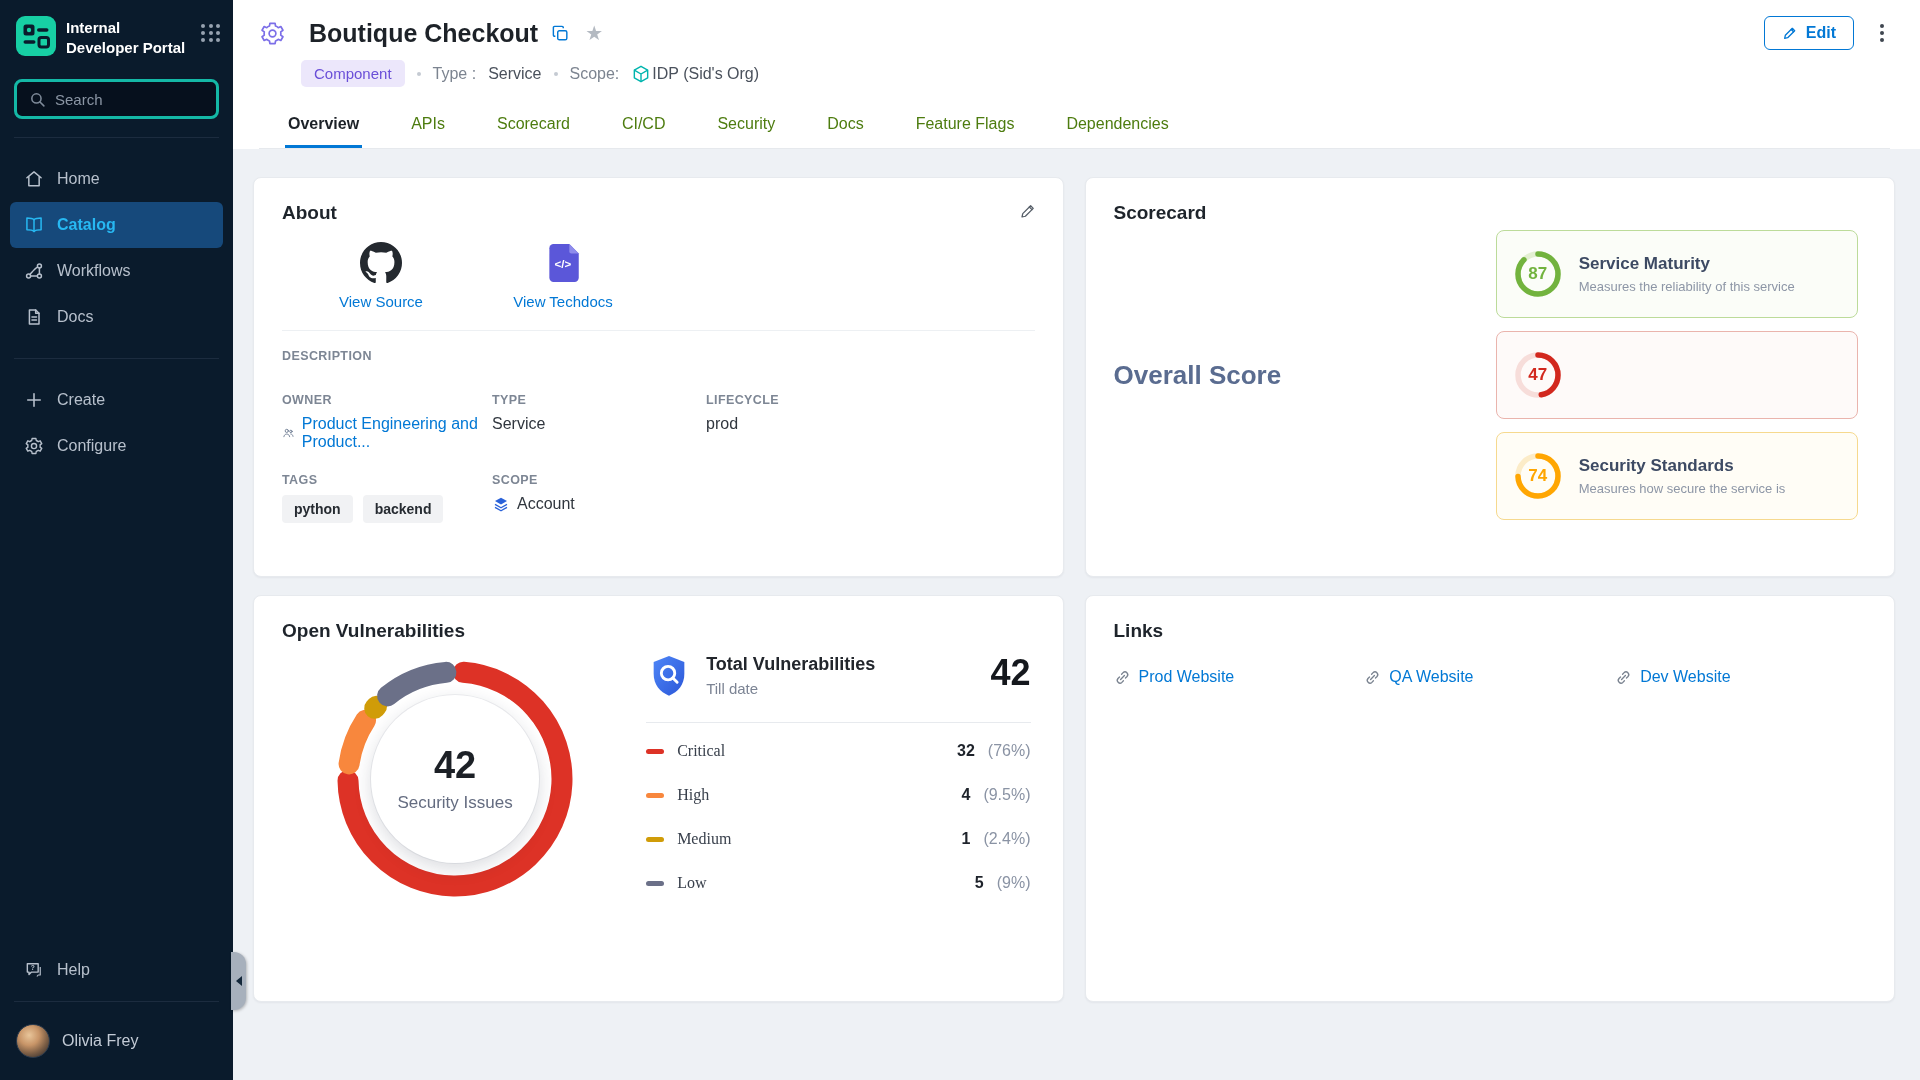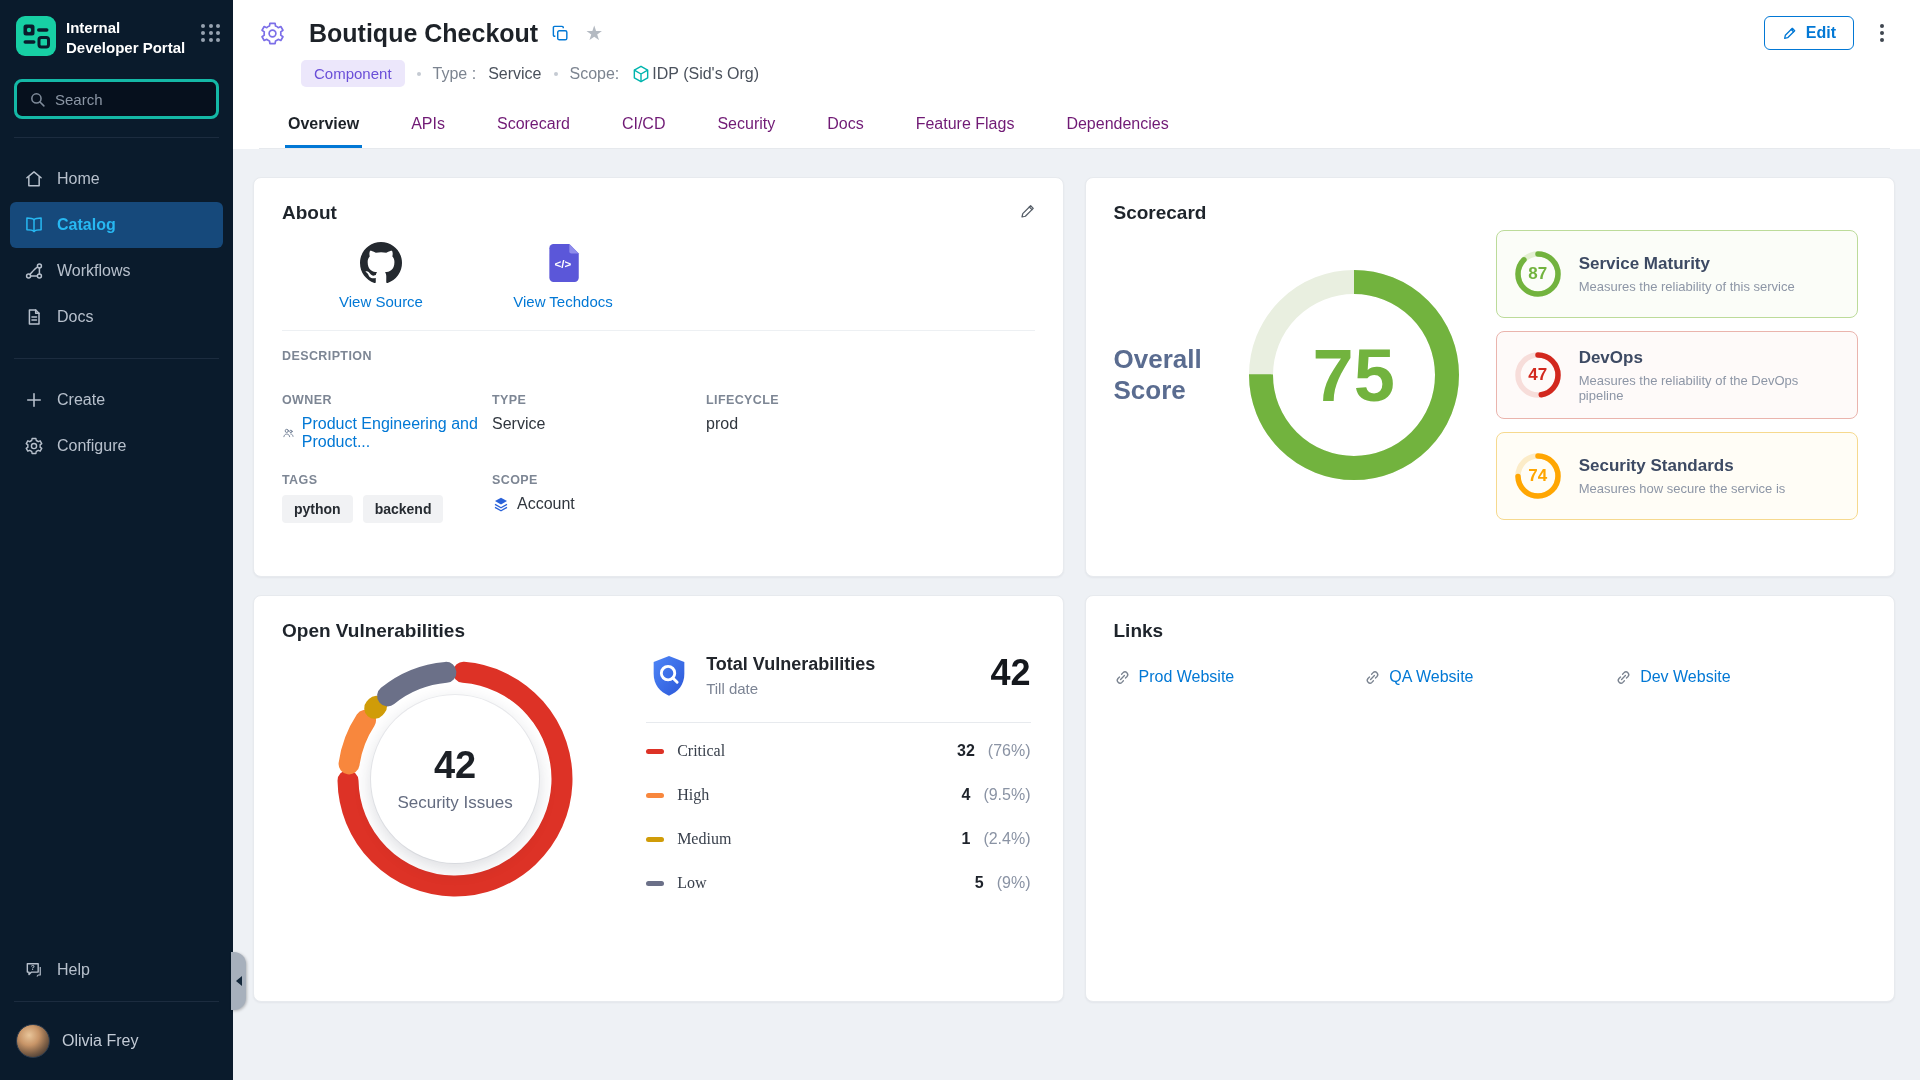--- a/index.html
+++ b/index.html
@@ -45,21 +45,21 @@
               border-radius:6px; padding:7px 17px; font-size:16px; font-weight:700; cursor:pointer; font-family:inherit; }
   .kebab { display:flex; flex-direction:column; gap:3px; padding:4px 6px; cursor:pointer; background:none; border:none; }
   .kebab i { width:4px; height:4px; border-radius:50%; background:#3f4650; }
   .crumb-row { display:flex; align-items:center; gap:12px; margin:10px 0 0 42px; }
   .badge { background:#ece7fb; color:#6a4fd8; font-size:15px; padding:5px 13px; border-radius:5px; }
   .dot-sep { width:4px; height:4px; border-radius:50%; background:#c5cad2; }
   .crumb-label { color:#7c8490; font-size:16px; }
   .crumb-value { color:#4a515c; font-size:16px; }
   .crumb-scope { display:flex; align-items:center; gap:1px; }
   .tabs { display:flex; gap:46px; background:#ffffff; border-bottom:1px solid #e6e9ed; padding:0 30px 0 26px; margin-top:14px; }
-  .tab { padding:14px 3px 15px 3px; font-size:16px; color:#701a75; cursor:pointer; white-space:nowrap; }
+  .tab { padding:14px 3px 15px 3px; font-size:16px; color:#4d7c0f; cursor:pointer; white-space:nowrap; }
   .tab.active { color:#1d2228; font-weight:700; box-shadow:inset 0 -3px 0 #0278d5; }
 
   
   .content { flex:1; padding:28px 25px 0 20px; display:grid; grid-template-columns:1fr 1fr; grid-template-rows:400px 407px; gap:18px 21px; }
   .card { background:#ffffff; border:1px solid #e7eaee; border-radius:8px; box-shadow:0 1px 2px rgba(16,24,40,.05); padding:24px 28px; position:relative; overflow:hidden; }
   .card-title { font-size:19px; font-weight:700; color:#1e242b; }
 
   
   .about-edit { position:absolute; top:22px; right:24px; }
   .about-links { display:flex; gap:56px; margin:18px 0 0 36px; }
@@ -372,27 +372,20 @@
             </div>
           </div>
         </div>
       </section>
 
       <section class="card">
         <h2 class="card-title">Scorecard</h2>
         <div class="score-body">
           <div class="overall-zone">
             <div class="overall-label">Overall Score</div>
-            <div class="big-ring-wrap">
-              <svg width="212" height="212">
-                <circle class="ring-track" cx="106" cy="106" r="93" stroke-width="24" style="stroke: rgb(233, 239, 224);"></circle>
-                <circle class="ring-val" cx="106" cy="106" r="93" stroke-width="24" stroke-dasharray="438.25217517577613 584.3362335677015" style="stroke: rgb(114, 179, 62);"></circle>
-              </svg>
-              <div class="overall-num" style="color: rgb(114, 179, 62);">75</div>
-            </div>
           </div>
           <div class="score-col">
             <div class="score-item" style="border-color: rgb(188, 219, 154); background: rgb(251, 253, 248);">
               <div class="mini-ring">
                 <svg class="ring-round" width="50" height="50">
                   <circle class="ring-track" cx="25" cy="25" r="20" stroke-width="5.5" style="stroke: rgb(227, 240, 210);"></circle>
                   <circle class="ring-val" cx="25" cy="25" r="20" stroke-width="5.5" stroke-dasharray="109.32742434492481 125.66370614359172" style="stroke: rgb(114, 179, 62);"></circle>
                 </svg>
                 <span class="mini-score" style="color: rgb(114, 179, 62);">87</span>
               </div>
@@ -401,24 +394,20 @@
                 <div class="score-item-desc">Measures the reliability of this service</div>
               </div>
             </div>
             <div class="score-item" style="border-color: rgb(234, 180, 173); background: rgb(254, 250, 249);">
               <div class="mini-ring">
                 <svg class="ring-round" width="50" height="50">
                   <circle class="ring-track" cx="25" cy="25" r="20" stroke-width="5.5" style="stroke: rgb(247, 221, 218);"></circle>
                   <circle class="ring-val" cx="25" cy="25" r="20" stroke-width="5.5" stroke-dasharray="59.06194188748811 125.66370614359172" style="stroke: rgb(210, 40, 30);"></circle>
                 </svg>
                 <span class="mini-score" style="color: rgb(210, 40, 30);">47</span>
-              </div>
-              <div>
-                <div class="score-item-title">DevOps</div>
-                <div class="score-item-desc">Measures the reliability of the DevOps pipeline</div>
               </div>
             </div>
             <div class="score-item" style="border-color: rgb(246, 217, 142); background: rgb(255, 253, 246);">
               <div class="mini-ring">
                 <svg class="ring-round" width="50" height="50">
                   <circle class="ring-track" cx="25" cy="25" r="20" stroke-width="5.5" style="stroke: rgb(252, 236, 200);"></circle>
                   <circle class="ring-val" cx="25" cy="25" r="20" stroke-width="5.5" stroke-dasharray="92.99114254625788 125.66370614359172" style="stroke: rgb(255, 166, 2);"></circle>
                 </svg>
                 <span class="mini-score" style="color: rgb(255, 166, 2);">74</span>
               </div>

